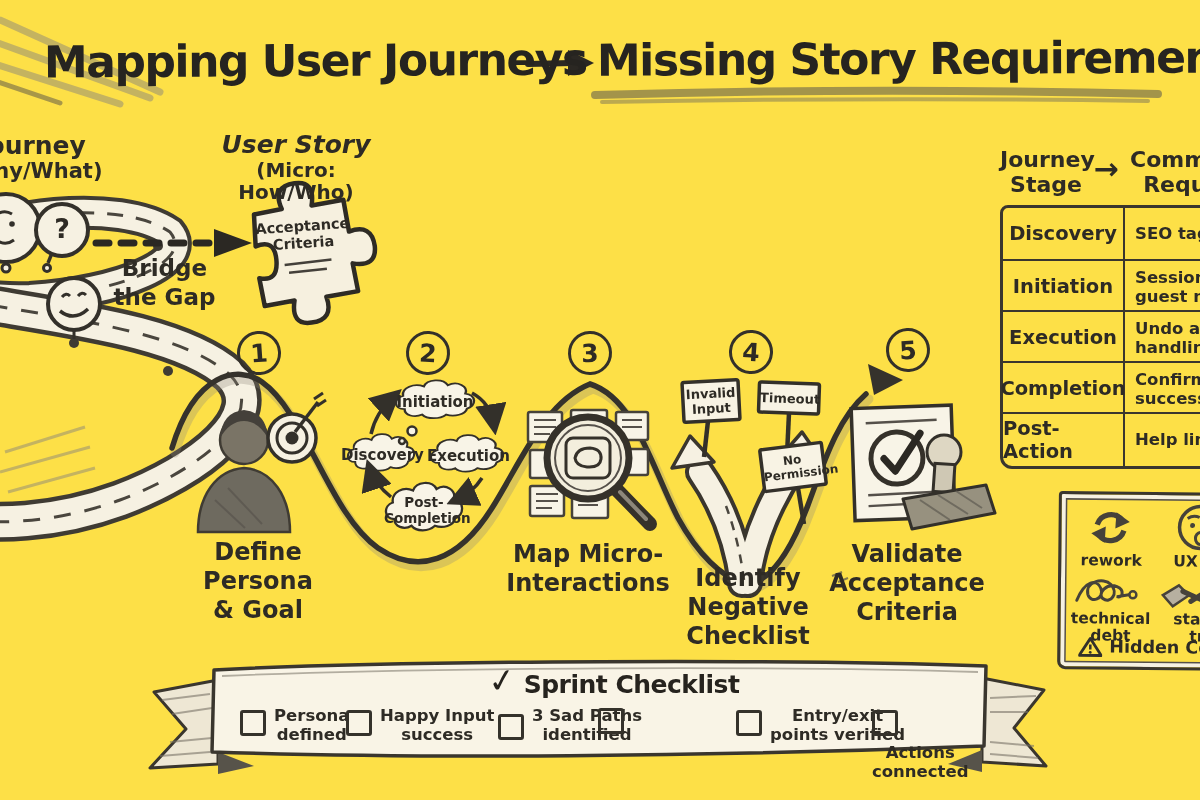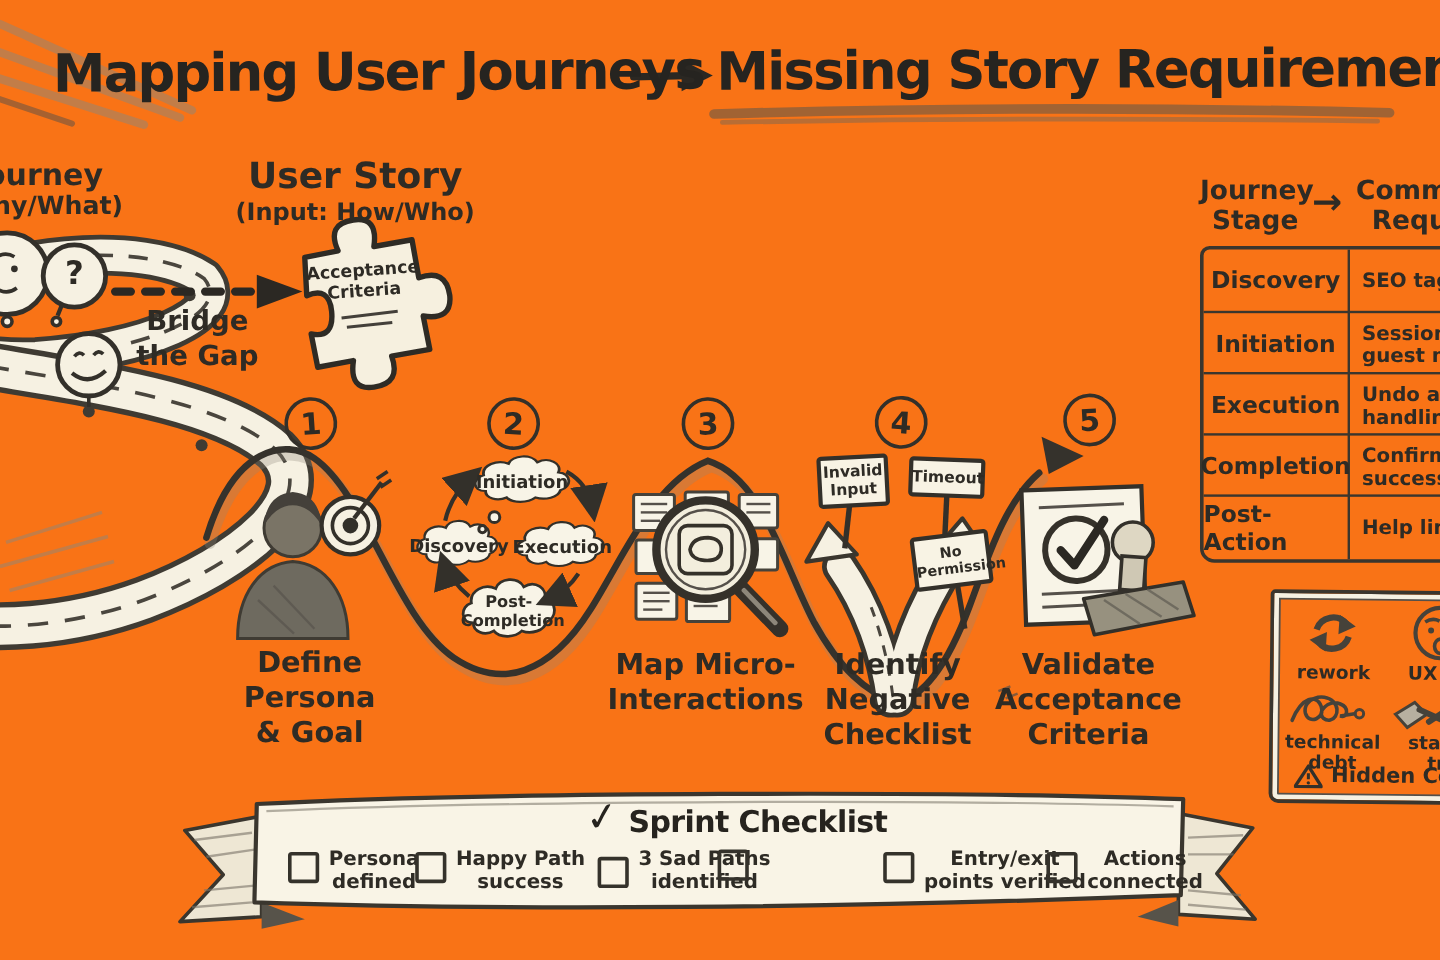--- a/index.html
+++ b/index.html
@@ -1,18 +1,18 @@
 <!DOCTYPE html>
 <html><head>
 <meta charset="utf-8">
 <style>
   html,body{margin:0;padding:0;background:#d8d3c5;}
   #canvas{
     position:relative;width:1200px;height:800px;overflow:hidden;
-    background:#f97316;font-family:"DejaVu Sans","Liberation Sans",sans-serif;
+    background:#fde047;font-family:"DejaVu Sans","Liberation Sans",sans-serif;
   }
   .abs{position:absolute;}
   .txt{font-weight:bold;color:#2e2b25;text-align:center;line-height:1.12;}
   .nowrap{white-space:nowrap;}
   
   .title{font-size:44px;letter-spacing:-1.5px;color:#262420;transform:rotate(-.3deg);}
   
   .stepnum{width:38px;height:38px;border:3.5px solid #33302a;border-radius:50%;
     font-size:25px;font-weight:bold;color:#2e2b25;display:flex;align-items:center;justify-content:center;}
   
@@ -259,22 +259,22 @@
   </svg>
 
   <div class="abs txt title nowrap" style="left:44px;top:36px;">Mapping User Journeys</div>
   <div class="abs txt title nowrap" style="left:597px;top:34px;">Missing Story Requirements</div>
 
   <div class="abs txt" style="left:-48px;top:132px;width:160px;">
     <div style="font-size:25px;">Journey</div>
     <div style="font-size:21px;">(Why/What)</div>
   </div>
   <div class="abs txt" style="left:196px;top:131px;width:200px;">
-    <div style="font-size:30px;">User Story</div>
-    <div style="font-size:20px;">(Input: How/Who)</div>
+    <div style="font-size:25px;font-style:italic;">User Story</div>
+    <div style="font-size:20px;">(Micro: How/Who)</div>
   </div>
   <div class="abs txt" style="left:50px;top:214px;width:24px;font-size:27px;">?</div>
   <div class="abs txt" style="left:112px;top:254px;width:105px;font-size:23px;line-height:29px;">
     <div>Bridge</div>
     <div>the Gap</div>
   </div>
   <div class="abs txt" style="left:255px;top:218px;width:96px;font-size:14.5px;line-height:17px;transform:rotate(-4deg);">
     <div>Acceptance</div>
     <div>Criteria</div>
   </div>
@@ -314,21 +314,21 @@
   </div>
 
   <div class="abs txt steplabel" style="left:158px;top:538px;width:200px;">
     <div>Define Persona</div>
     <div>&amp; Goal</div>
   </div>
   <div class="abs txt steplabel" style="left:488px;top:540px;width:200px;">
     <div>Map Micro-</div>
     <div>Interactions</div>
   </div>
-  <div class="abs txt steplabel" style="left:658px;top:540px;width:180px;">
+  <div class="abs txt steplabel" style="left:658px;top:564px;width:180px;">
     <div>Identify</div>
     <div>Negative</div>
     <div>Checklist</div>
   </div>
   <div class="abs txt steplabel" style="left:813px;top:540px;width:188px;">
     <div>Validate</div>
     <div>Acceptance</div>
     <div>Criteria</div>
   </div>
 
@@ -430,42 +430,42 @@
   <div class="ck-item" style="left:240px;">
     <span class="ck-box"></span>
     <span class="ck-label">
         <div class="nowrap">Persona</div>
         <div class="nowrap">defined</div>
       </span>
   </div>
   <div class="ck-item" style="left:346px;">
     <span class="ck-box"></span>
     <span class="ck-label">
-        <div class="nowrap">Happy Path</div>
+        <div class="nowrap">Happy Input</div>
         <div class="nowrap">success</div>
       </span>
   </div>
   <div class="ck-item" style="left:498px;align-items:center;">
     <span class="ck-box"></span>
     <span class="ck-label">
         <div class="nowrap">3 Sad Paths</div>
         <div class="nowrap">identified</div>
       </span>
   </div>
   <div class="ck-item" style="left:598px;top:705px;">
     <span class="ck-box"></span>
   </div>
   <div class="ck-item" style="left:736px;">
     <span class="ck-box"></span>
     <span class="ck-label">
         <div class="nowrap">Entry/exit</div>
         <div class="nowrap">points verified</div>
       </span>
   </div>
-  <div class="ck-item" style="left:872px;">
+  <div class="ck-item" style="left:872px;flex-direction:column;">
     <span class="ck-box"></span>
     <span class="ck-label">
         <div class="nowrap">Actions</div>
         <div class="nowrap">connected</div>
       </span>
   </div>
 
 </div>
 
 </body></html>

